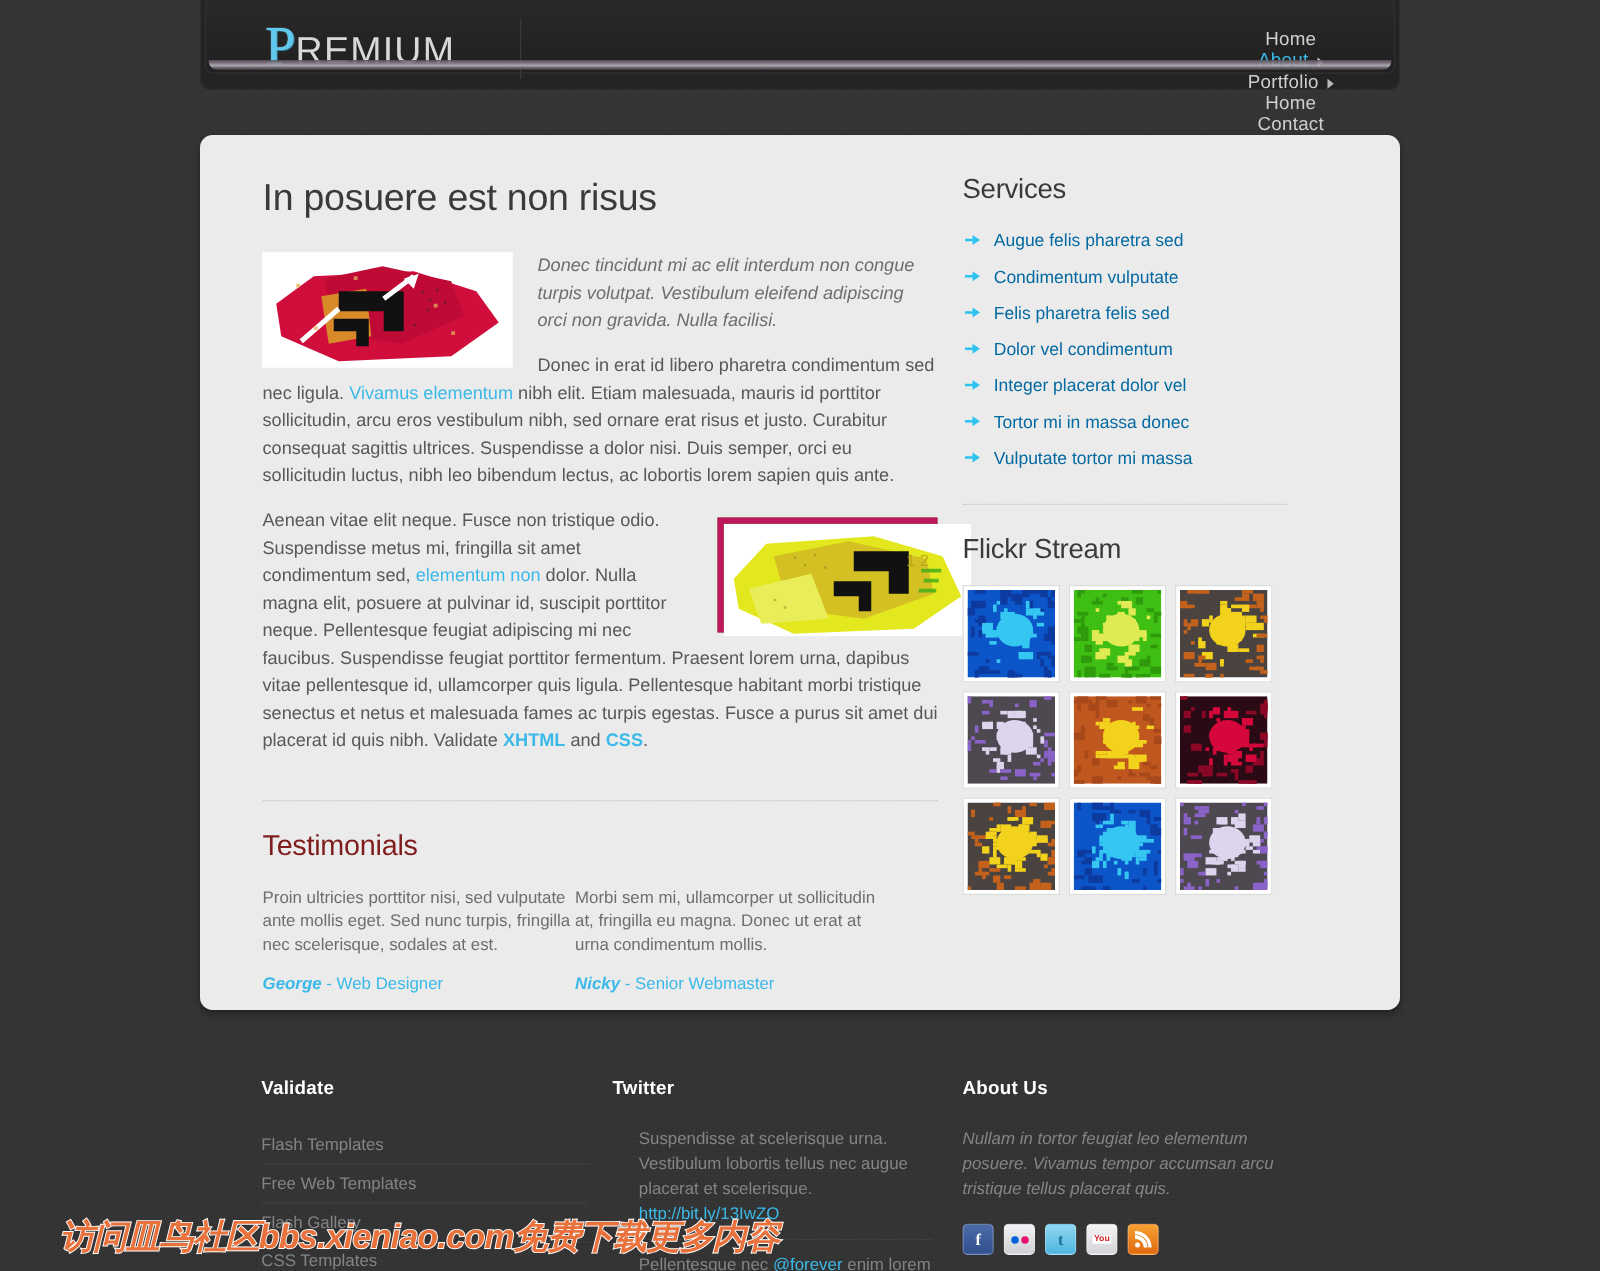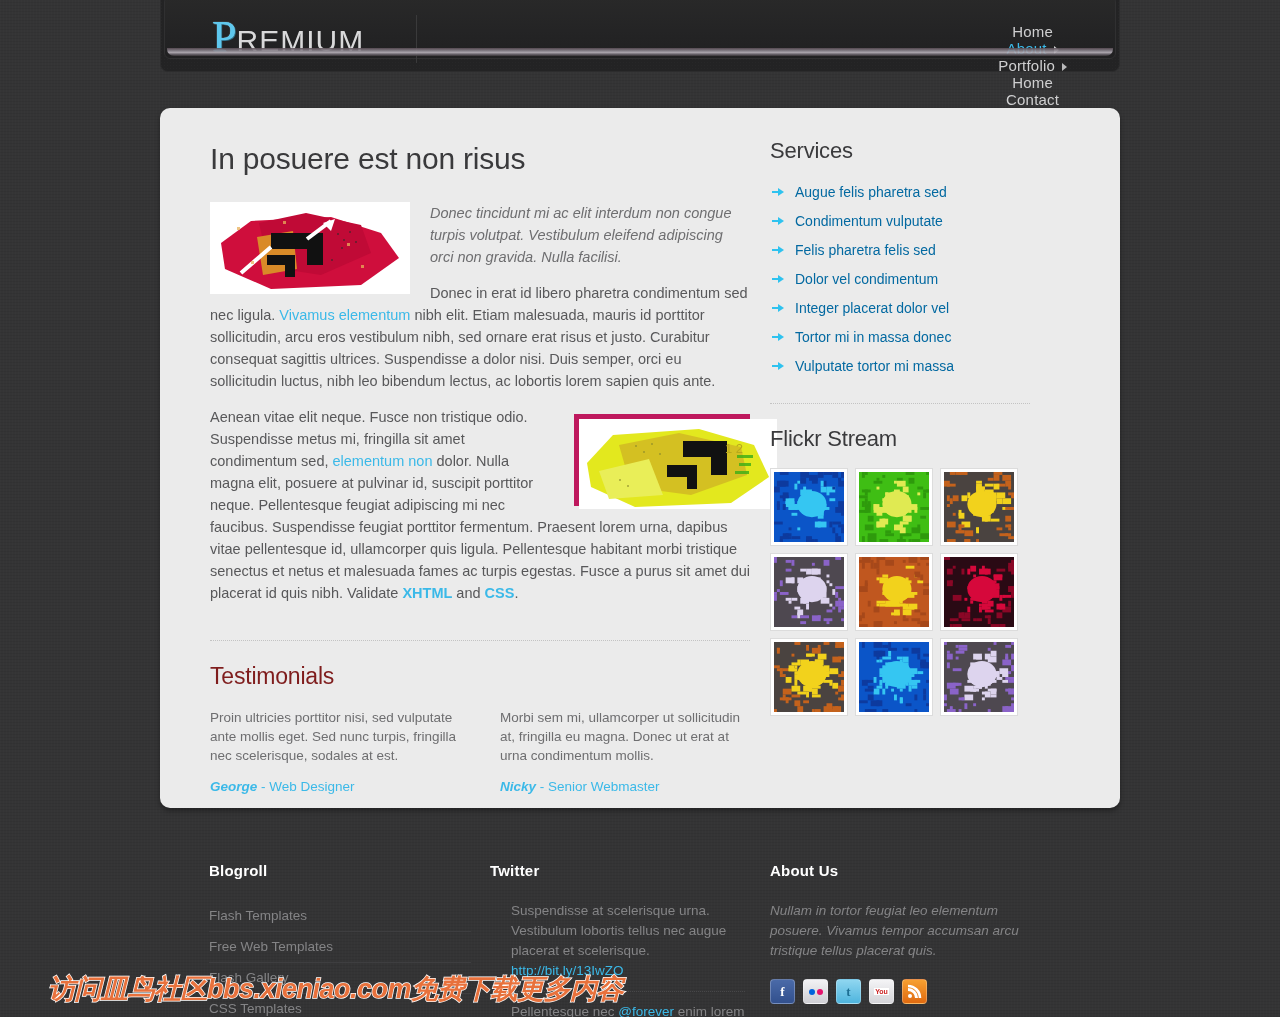--- a/index.html
+++ b/index.html
@@ -111,21 +111,21 @@
   a.cyan-b{ color:#3bb9e8; text-decoration:none; font-weight:bold; }
   .clear{ clear:both; }
 
   .dotted-hr{
     border:0; border-top:1px dotted #c3c3c3; margin:22px 0;
   }
   h2.section{
     font-size:23px; font-weight:400; color:#7f1d1d;
     margin-bottom:18px; letter-spacing:-.2px;
   }
-  #testimonials-grid{ display:flex; gap:40px; }
+  #testimonials-grid{ display:flex; }
   .testi{ width:250px; }
   .testi p{
     font-size:13.5px; line-height:19px; color:#6e6e70; margin-bottom:14px;
   }
   .testi .byline{ font-size:13.5px; color:#3bb9e8; }
   .testi .byline .nm{ font-weight:bold; font-style:italic; }
 
   
   h2.side-title{
     font-size:22px; font-weight:400; color:#3a3a3c;
@@ -1149,21 +1149,21 @@
               <ellipse cx="13" cy="11" rx="5" ry="4.5" fill="#ddd4ee"></ellipse>
             </svg></div>
         </div>
       </div>
   </div>
 </div>
 
 <div id="footer">
 
   <div class="fcol" id="fcol-1">
-    <h3 class="fheading">Blogroll</h3>
+    <h3 class="fheading">Validate</h3>
     <ul class="blogroll">
       <li>
           <a href="#">Flash Templates</a>
         </li>
       <li>
           <a href="#">Free Web Templates</a>
         </li>
       <li>
           <a href="#">Flash Gallery</a>
         </li>

